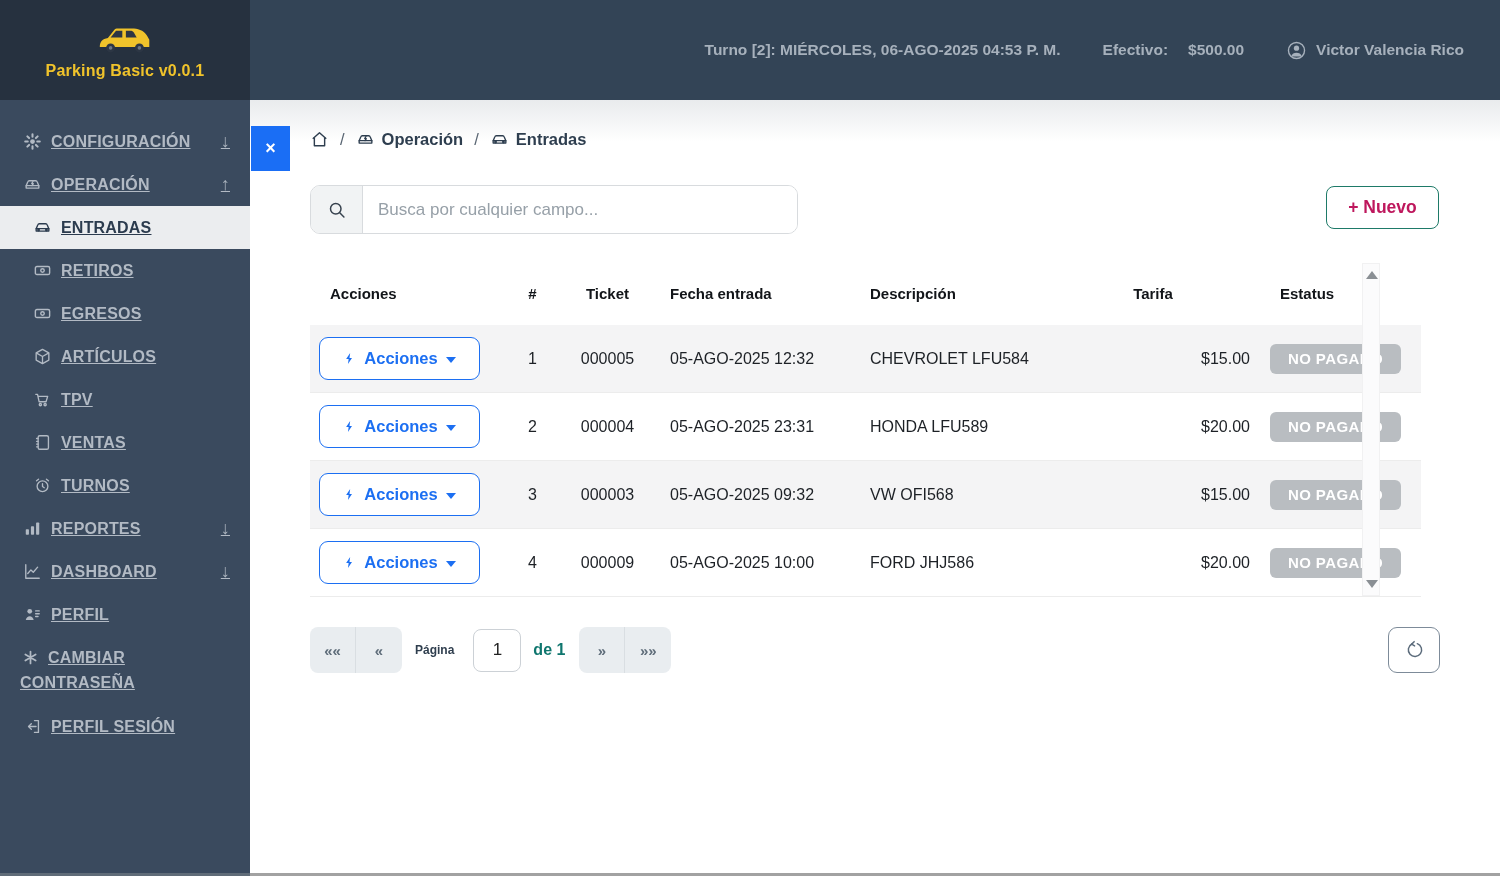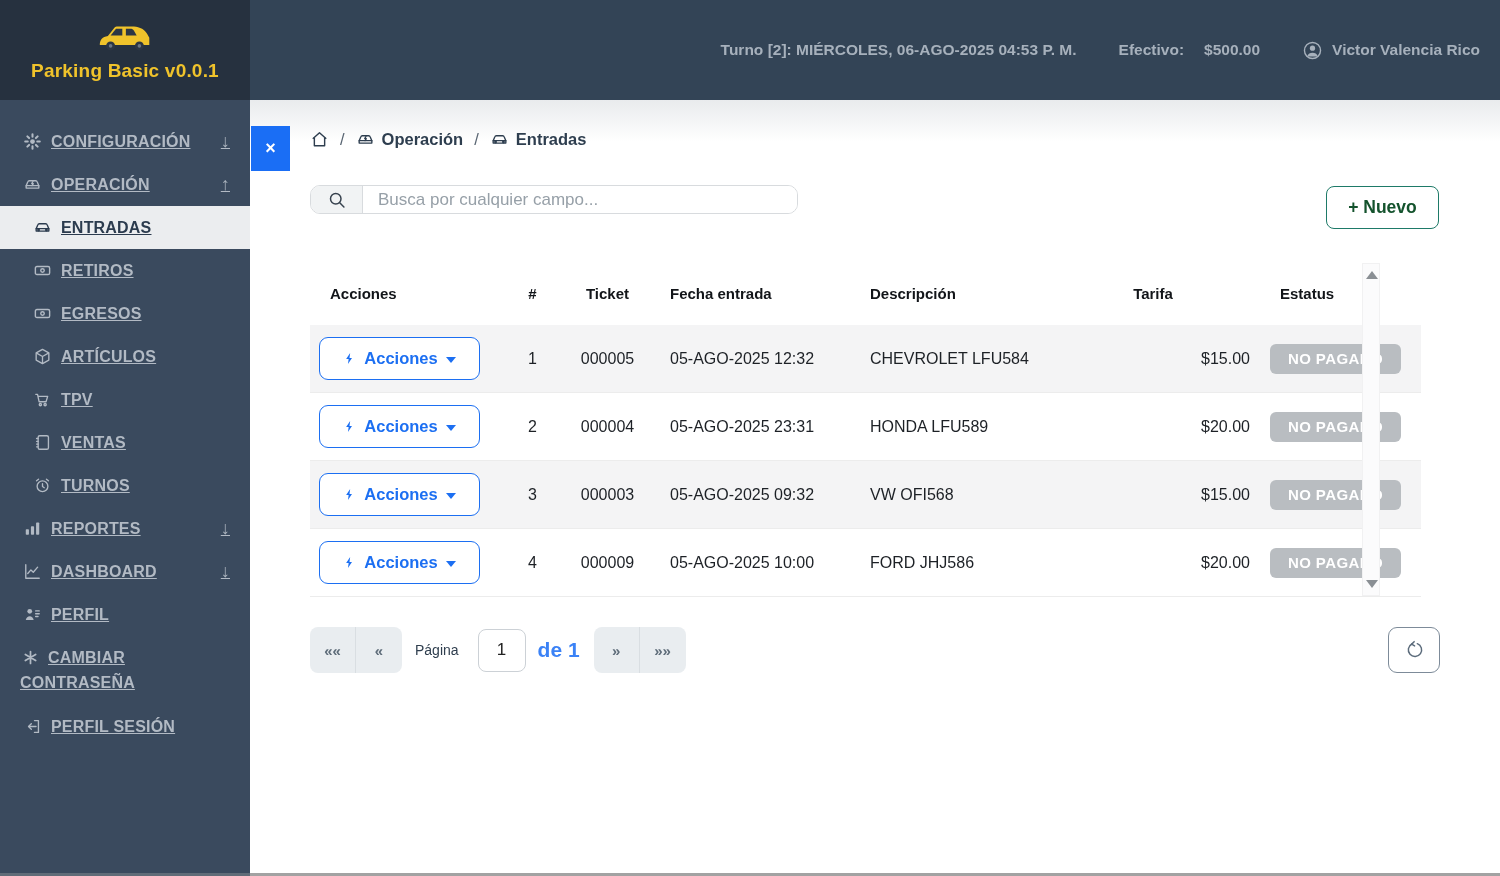--- a/index.html
+++ b/index.html
@@ -3,54 +3,54 @@
 <meta charset="utf-8">
 <style>
   * { margin:0; padding:0; box-sizing:border-box; }
   html,body { width:1500px; height:876px; overflow:hidden; }
   body { font-family:"Liberation Sans", sans-serif; background:#fff; }
   #app { position:relative; width:1500px; height:876px; overflow:hidden; background:#fff; }
 
   
   .sidebar { position:absolute; left:0; top:0; width:250px; height:873px; background:#3a4a5e; z-index:5; }
   .logo { height:100px; background:#26313f; display:flex; flex-direction:column; align-items:center; justify-content:center; gap:6px; }
-  .logo-title { color:#f0c32b; font-size:19px; font-weight:700; letter-spacing:.2px; }
+  .logo-title { color:#f0c32b; font-size:16px; font-weight:700; letter-spacing:.2px; }
   .nav { padding-top:20px; }
   .mi { display:flex; align-items:center; height:43px; padding:0 20px 0 22px; color:#b2bac4; font-size:16px; font-weight:600; letter-spacing:.2px; cursor:pointer;text-decoration:underline; }
   .mi .ic { width:20px; height:20px; margin-right:9px; display:flex; align-items:center; justify-content:center; flex:none; }
   .mi .ic svg { width:19px; height:19px; }
   .mi .chev { margin-left:auto; font-size:18px; font-weight:400; color:#aab3bd; }
   .mi.sub { padding-left:32px; }
   .mi.active { background:#ebedef; color:#2b3b4e; }
   .mi.active .ic { color:#2b3b4e; }
   .mi.two { display:block; height:auto; padding:9px 22px 10px 20px; line-height:25px; }
   .mi.two .ic { display:inline-flex; vertical-align:-4px; margin-right:8px; }
 
   
-  .topbar { position:absolute; left:250px; top:0; width:1250px; height:100px; background:#334456; display:flex; align-items:center; justify-content:flex-end; gap:42px; padding-right:20px; color:#a7b1bc; font-size:15.5px; font-weight:600; z-index:4;text-align:right; }
+  .topbar { position:absolute; left:250px; top:0; width:1250px; height:100px; background:#334456; display:flex; align-items:center; justify-content:flex-end; gap:42px; padding-right:36px; color:#a7b1bc; font-size:15.5px; font-weight:600; z-index:4;text-align:right; }
   .tb-user { display:flex; align-items:center; gap:9px; }
   .tb-user svg { width:21px; height:21px; }
   .tb-cash { display:flex; gap:20px; }
 
   
   .main { position:absolute; left:250px; top:100px; width:1250px; height:773px; background:#fff; }
   .grad { position:absolute; left:0; top:0; right:0; height:42px; background:linear-gradient(#e9ebed,#ffffff); }
   .toggle { position:absolute; left:1px; top:26px; width:39px; height:45px; background:#1a6ef5; color:#fff; border:none; font-size:18px; font-weight:600; cursor:pointer; font-family:"Liberation Sans",sans-serif; }
   .breadcrumb { position:absolute; left:60px; top:30px; display:flex; align-items:center; gap:11px; color:#2e3e4f; font-size:16.5px; font-weight:600; }
   .breadcrumb .sep { color:#5a6673; font-weight:400; }
   .crumb { display:flex; align-items:center; gap:7px; cursor:pointer; }
   .crumb svg { width:19px; height:19px; }
 
-  .search-box { position:absolute; left:60px; top:85px; width:488px; height:29px; border:1px solid #d8dbde; border-radius:10px; display:flex; overflow:hidden; background:#fff; }
+  .search-box { position:absolute; left:60px; top:85px; width:488px; height:49px; border:1px solid #d8dbde; border-radius:10px; display:flex; overflow:hidden; background:#fff; }
   .search-addon { width:52px; background:#f1f3f4; border-right:1px solid #d8dbde; display:flex; align-items:center; justify-content:center; color:#37424e; }
   .search-addon svg { width:20px; height:20px; }
   .search-box input { flex:1; border:none; outline:none; padding:0 15px; font-size:17px; color:#333; font-family:"Liberation Sans",sans-serif; }
   .search-box input::placeholder { color:#97a0a8; }
 
-  .new-btn { position:absolute; right:61px; top:86px; width:113px; height:43px; background:#fff; border:1.5px solid #1e7a68; border-radius:8px; color:#14532d; font-size:17.5px; font-weight:600; cursor:pointer; font-family:"Liberation Sans",sans-serif; }
+  .new-btn { position:absolute; right:61px; top:86px; width:113px; height:43px; background:#fff; border:1.5px solid #1e7a68; border-radius:8px; color:#be185d; font-size:17.5px; font-weight:600; cursor:pointer; font-family:"Liberation Sans",sans-serif; }
 
   
   .table { position:absolute; left:60px; top:162px; width:1111px; }
   .thead, .tr { display:grid; grid-template-columns:195px 55px 95px 195px 230px 170px 171px; align-items:center; }
   .thead { height:63px; font-size:15px; font-weight:700; color:#121519; }
   .tr { height:68px; font-size:16px; color:#1d2126; border-bottom:1px solid #ececec; }
   .tr.odd { background:#f4f4f5; }
   .tr:first-of-type { border-top:1px solid #e6e6e6; }
   .c1 { padding-left:9px; }
   .thead .c1 { padding-left:20px; }
@@ -70,23 +70,23 @@
   
   .vscroll { position:absolute; left:1112px; top:163px; width:18px; height:333px; background:#fbfbfc; border:1px solid #f1f1f2; }
   .tri-up { position:absolute; top:7px; left:3px; width:0; height:0; border-left:6px solid transparent; border-right:6px solid transparent; border-bottom:8px solid #8a8f94; }
   .tri-down { position:absolute; bottom:7px; left:3px; width:0; height:0; border-left:6px solid transparent; border-right:6px solid transparent; border-top:8px solid #8a8f94; }
 
   
   .pager { position:absolute; left:60px; top:527px; height:46px; display:flex; align-items:center; }
   .pgroup { display:flex; border-radius:8px; overflow:hidden; background:#e9edf0; height:46px; }
   .pbtn { width:46px; height:46px; border:none; background:transparent; color:#5f6d7a; font-size:15px; font-weight:700; cursor:pointer; font-family:"Liberation Sans",sans-serif; }
   .pbtn:first-child { border-right:1px solid #d9dee2; }
-  .pg-label { margin-left:13px; font-size:14px; font-weight:400; color:#2f3e4e; }
+  .pg-label { margin-left:13px; font-size:12px; font-weight:700; color:#2f3e4e; }
   .pg-input { margin-left:19px; width:48px; height:43px; border:1px solid #ccd1d6; border-radius:8px; text-align:center; font-size:17px; color:#222; outline:none; font-family:"Liberation Sans",sans-serif; }
-  .pg-of { margin-left:12px; margin-right:14px; font-size:21px; font-weight:600; color:#3b82f6; }
+  .pg-of { margin-left:12px; margin-right:14px; font-size:16px; font-weight:600; color:#0f766e; }
   .refresh { position:absolute; right:60px; top:527px; width:52px; height:46px; background:#fff; border:1.5px solid #7d8b99; border-radius:9px; color:#5b6b7b; cursor:pointer; display:flex; align-items:center; justify-content:center; }
   .refresh svg { width:21px; height:21px; }
 
   .bottom-edge { position:absolute; left:0; bottom:0; width:1500px; height:3px; background:#a2a2a2; z-index:6; }
   .bottom-edge-dark { position:absolute; left:0; bottom:0; width:250px; height:3px; background:#606c78; z-index:7; }
 </style>
 </head>
 <body>
 
 <div id="app">

